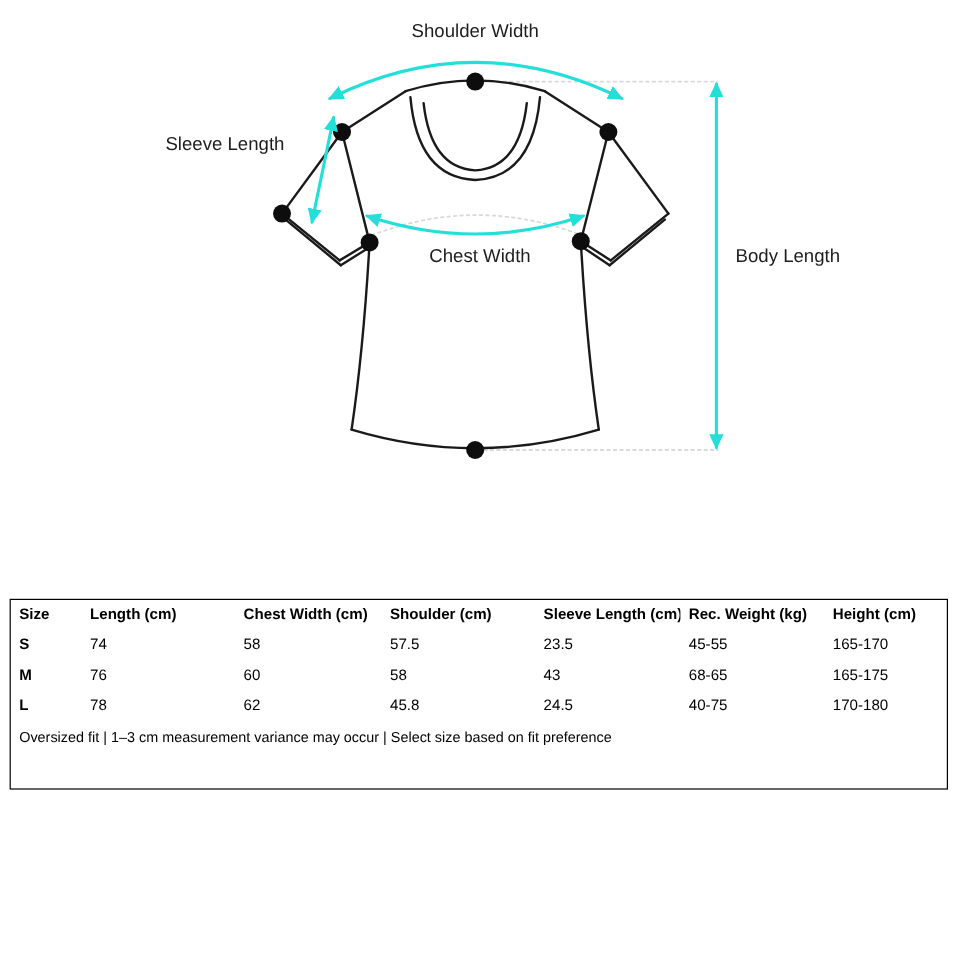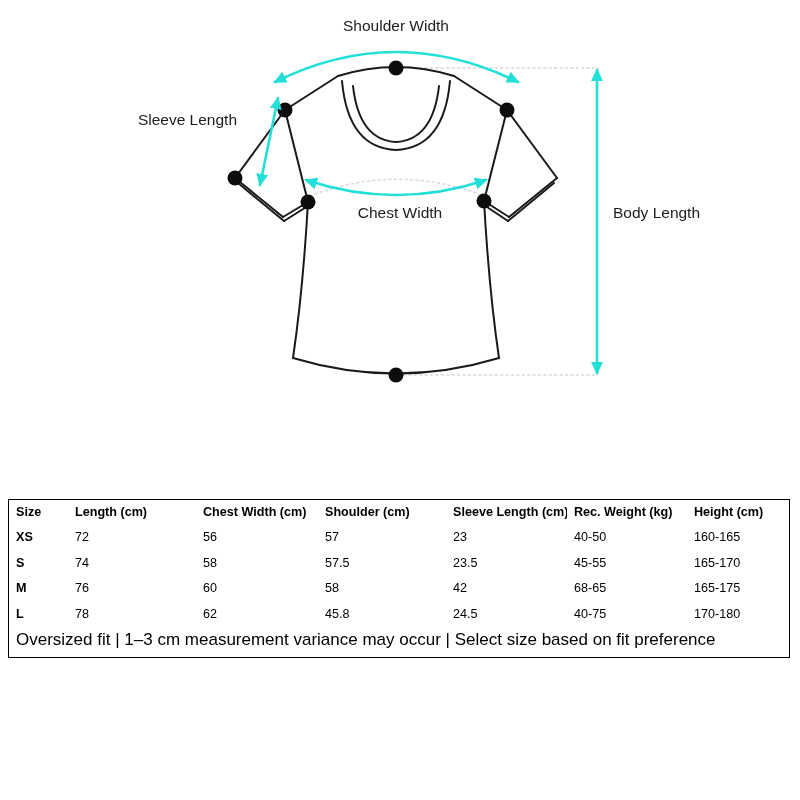--- a/index.html
+++ b/index.html
@@ -65,21 +65,21 @@
     overflow: hidden;
   }
   table.size-table thead th {
     font-weight: bold;
   }
   table.size-table tbody td.size-cell {
     font-weight: bold;
   }
   td.footer-cell {
     font-weight: bold;
-    font-size: 17px;
+    font-size: 12px;
     padding-left: 7px;
     height: 24px;
     line-height: 24px;
   }
 
   
   col.c0 { width: 59px; }
   col.c1 { width: 128px; }
   col.c2 { width: 122px; }
   col.c3 { width: 128px; }
@@ -190,43 +190,34 @@
         <th>Length (cm)</th>
         <th>Chest Width (cm)</th>
         <th>Shoulder (cm)</th>
         <th>Sleeve Length (cm)</th>
         <th>Rec. Weight (kg)</th>
         <th>Height (cm)</th>
       </tr>
     </thead>
     <tbody>
       <tr>
-        <td class="size-cell">XS</td>
-        <td>72</td>
-        <td>56</td>
-        <td>57</td>
-        <td>23</td>
-        <td>40-50</td>
-        <td>160-165</td>
-      </tr>
-      <tr>
         <td class="size-cell">S</td>
         <td>74</td>
         <td>58</td>
         <td>57.5</td>
         <td>23.5</td>
         <td>45-55</td>
         <td>165-170</td>
       </tr>
       <tr>
         <td class="size-cell">M</td>
         <td>76</td>
         <td>60</td>
         <td>58</td>
-        <td>42</td>
+        <td>43</td>
         <td>68-65</td>
         <td>165-175</td>
       </tr>
       <tr>
         <td class="size-cell">L</td>
         <td>78</td>
         <td>62</td>
         <td>45.8</td>
         <td>24.5</td>
         <td>40-75</td>

